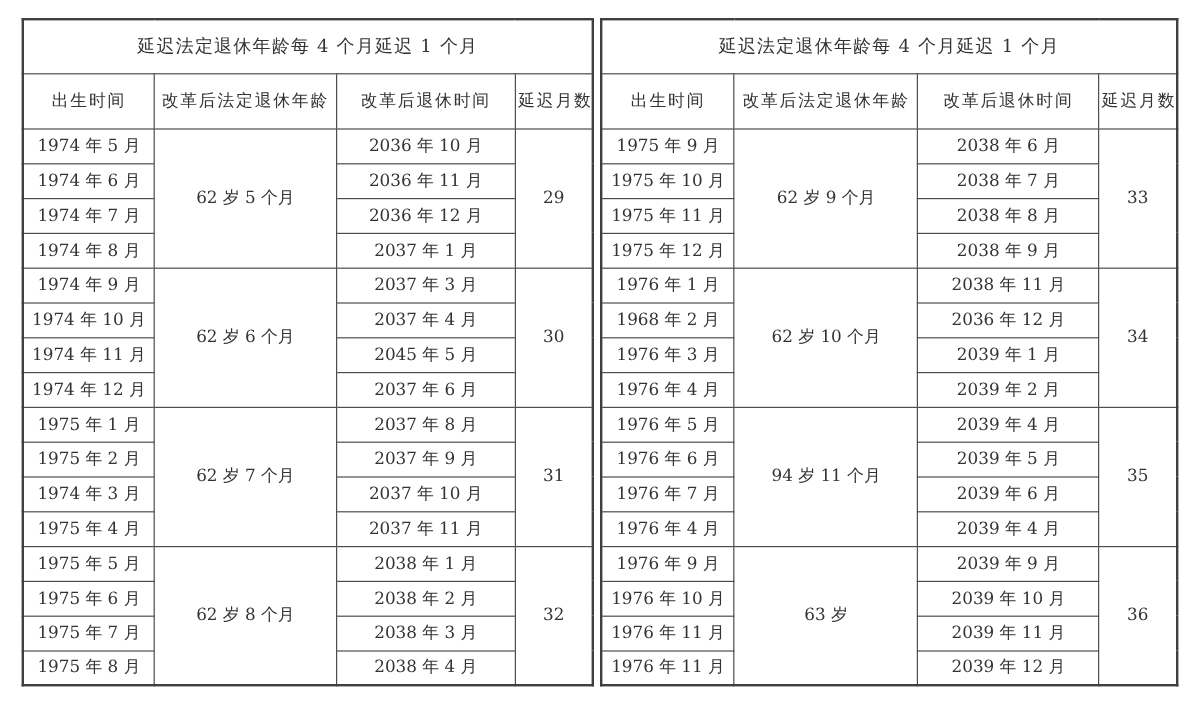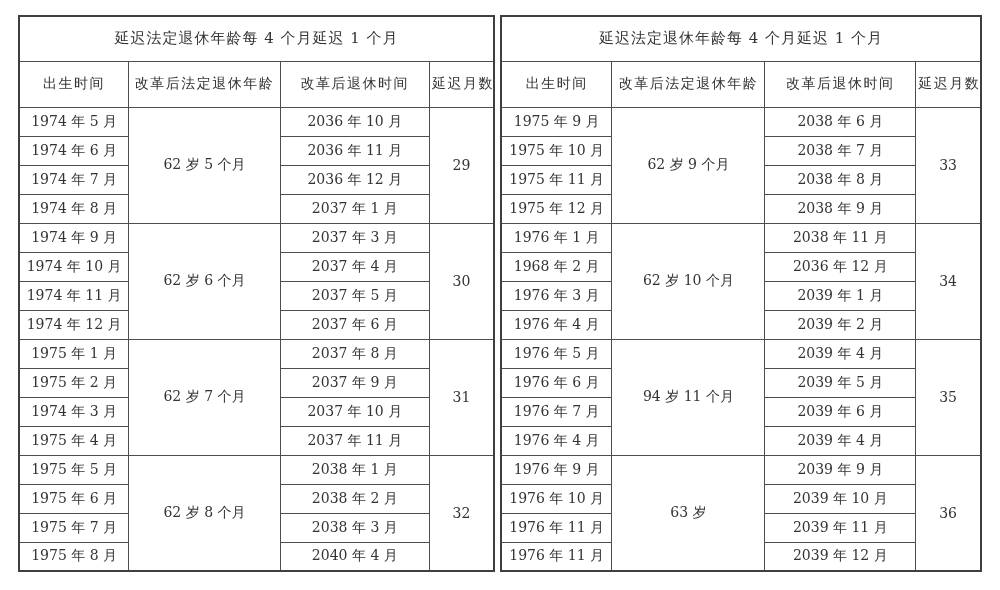--- a/index.html
+++ b/index.html
@@ -99,21 +99,21 @@
           <td rowspan="4">62 岁 6 个月</td>
           <td>2037 年 3 月</td>
           <td rowspan="4">30</td>
         </tr>
         <tr>
           <td>1974 年 10 月</td>
           <td>2037 年 4 月</td>
         </tr>
         <tr>
           <td>1974 年 11 月</td>
-          <td>2037 年 5 月</td>
+          <td>2045 年 5 月</td>
         </tr>
         <tr>
           <td>1974 年 12 月</td>
           <td>2037 年 6 月</td>
         </tr>
         <tr>
           <td>1975 年 1 月</td>
           <td rowspan="4">62 岁 7 个月</td>
           <td>2037 年 8 月</td>
           <td rowspan="4">31</td>
@@ -139,21 +139,21 @@
         <tr>
           <td>1975 年 6 月</td>
           <td>2038 年 2 月</td>
         </tr>
         <tr>
           <td>1975 年 7 月</td>
           <td>2038 年 3 月</td>
         </tr>
         <tr>
           <td>1975 年 8 月</td>
-          <td>2040 年 4 月</td>
+          <td>2038 年 4 月</td>
         </tr>
       </tbody>
   </table>
 
   <table class="ret-table right">
     <colgroup>
       <col class="c-birth">
         <col class="c-age">
         <col class="c-retire">
         <col class="c-delay">

